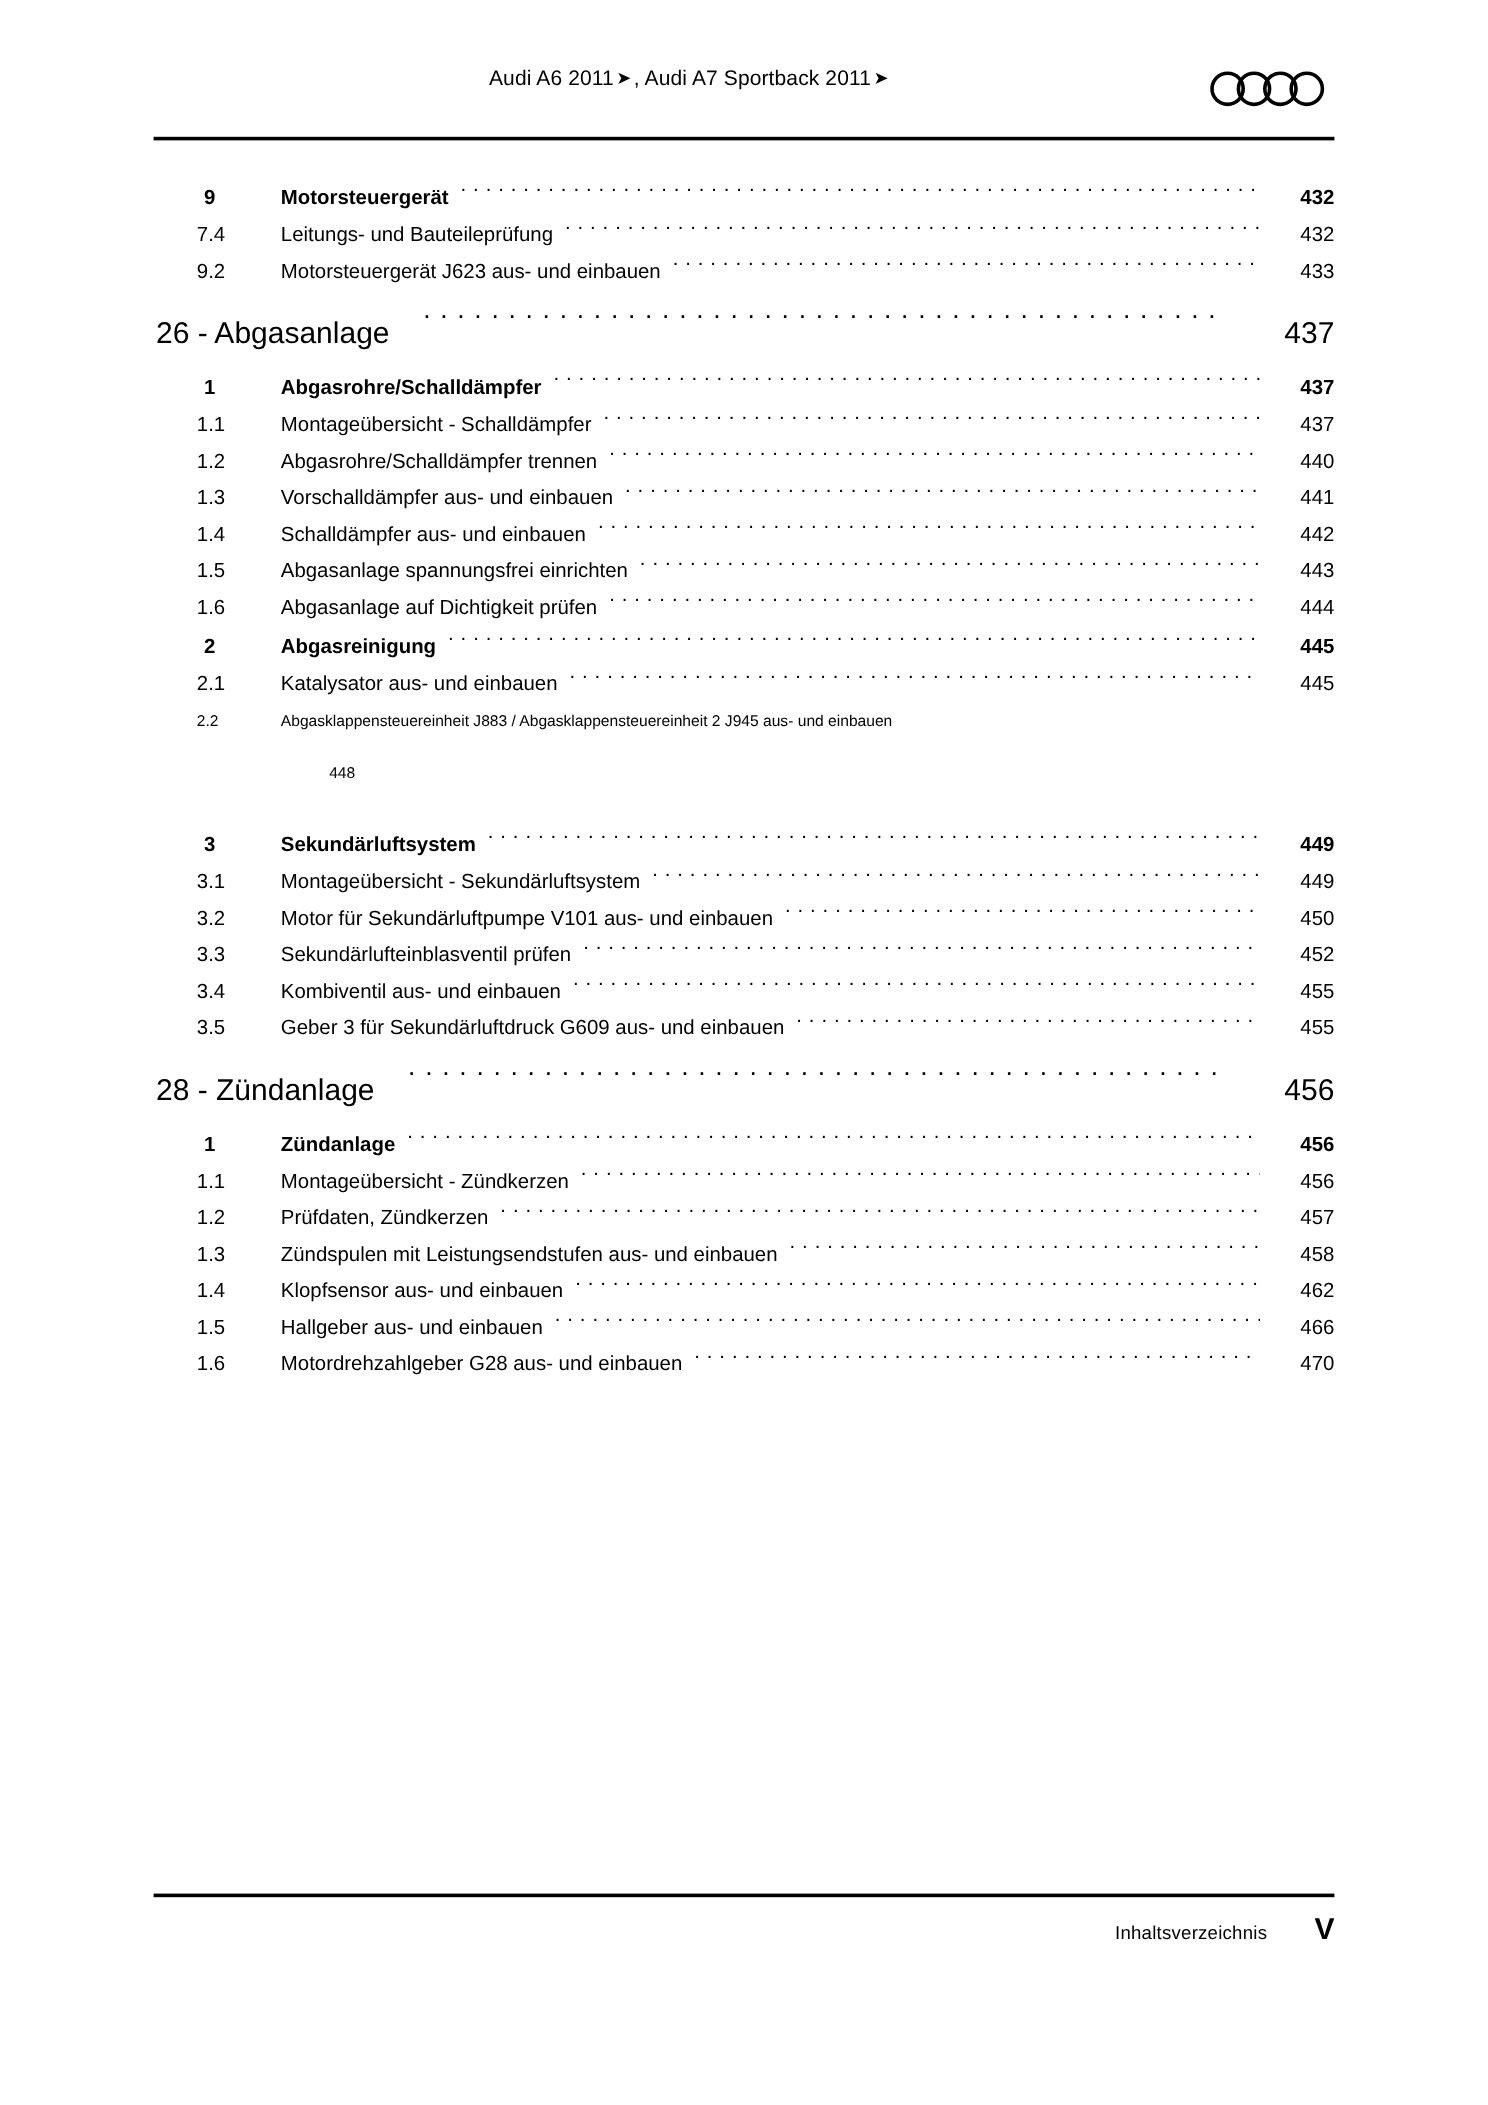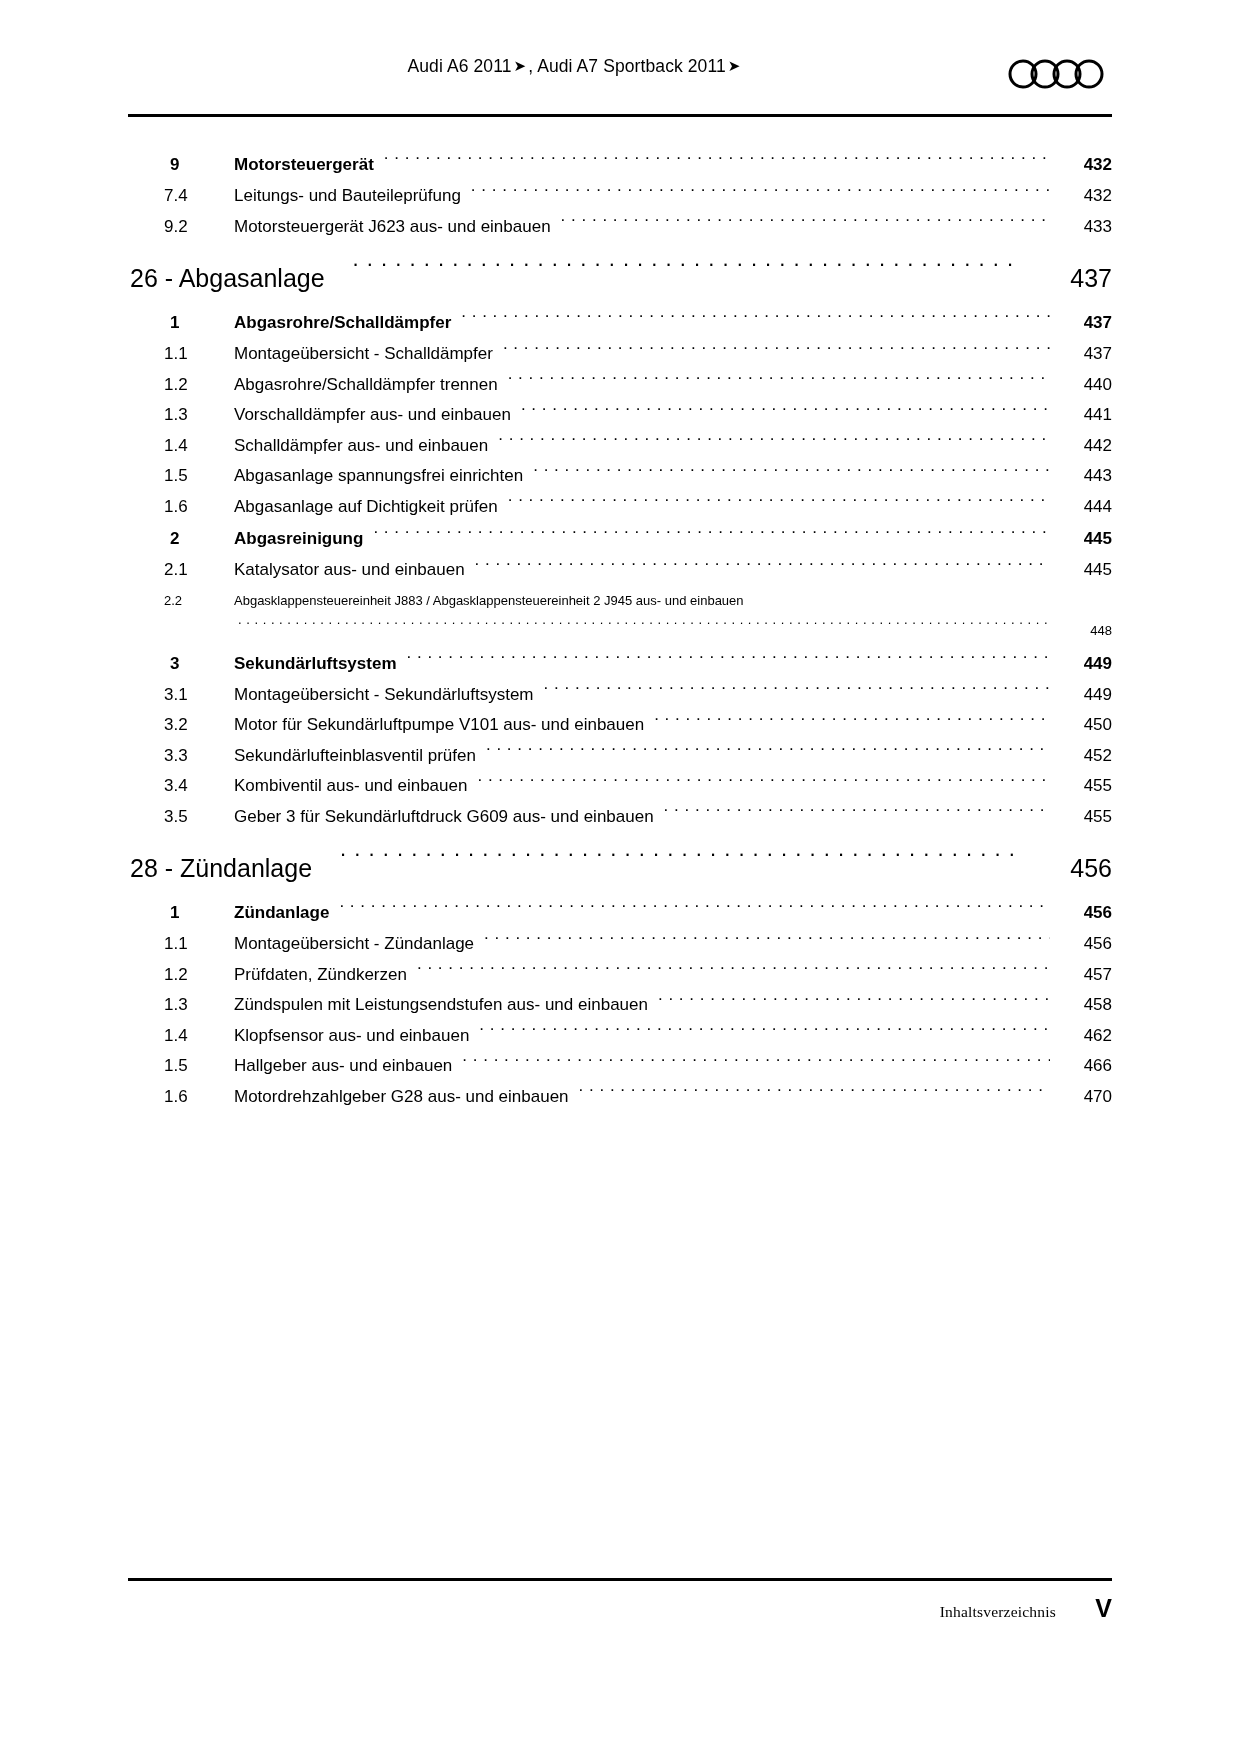--- a/index.html
+++ b/index.html
@@ -168,20 +168,21 @@
   .wrap-line1 .num {
     width: 106px;
     flex: 0 0 106px;
     padding-left: 36px;
     box-sizing: border-box;
   }
   .wrap-line2 {
     display: flex;
     align-items: baseline;
     padding-left: 106px;
+    flex-direction: column;
   }
   .wrap-line2 .pg {
     width: 58px;
     flex: 0 0 58px;
     text-align: right;
   }
 
   
   .footer-rule {
     position: absolute;
@@ -196,21 +197,20 @@
     left: 128px;
     top: 1594px;
     width: 984px;
     display: flex;
     justify-content: flex-end;
     align-items: baseline;
   }
   .footer-label {
     font-size: 15.5px;
     letter-spacing: 0.2px;
-    font-family: Liberation Serif, serif;
   }
   .footer-page {
     font-size: 25px;
     font-weight: bold;
     margin-left: 30px;
     width: 26px;
     text-align: right;
   }
 </style>
 </head>
@@ -373,21 +373,21 @@
     </div>
 
     <div class="row sec">
       <span class="num">1</span>
       <span class="title">Zündanlage</span>
       <span class="dots"></span>
       <span class="pg">456</span>
     </div>
     <div class="row sub">
       <span class="num">1.1</span>
-      <span class="title">Montageübersicht - Zündanlage</span>
+      <span class="title">Montageübersicht - Zündkerzen</span>
       <span class="dots"></span>
       <span class="pg">456</span>
     </div>
     <div class="row sub">
       <span class="num">1.2</span>
       <span class="title">Prüfdaten, Zündkerzen</span>
       <span class="dots"></span>
       <span class="pg">457</span>
     </div>
     <div class="row sub">

